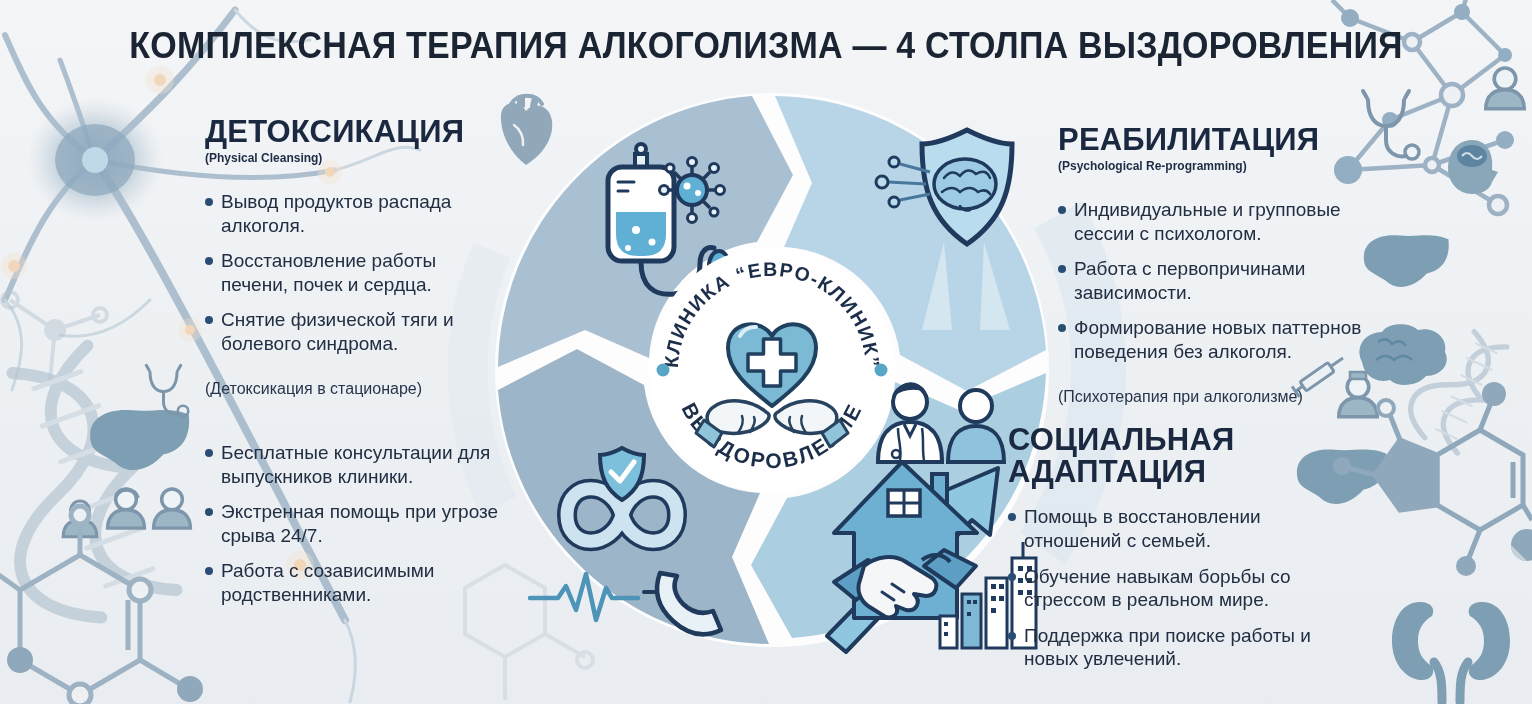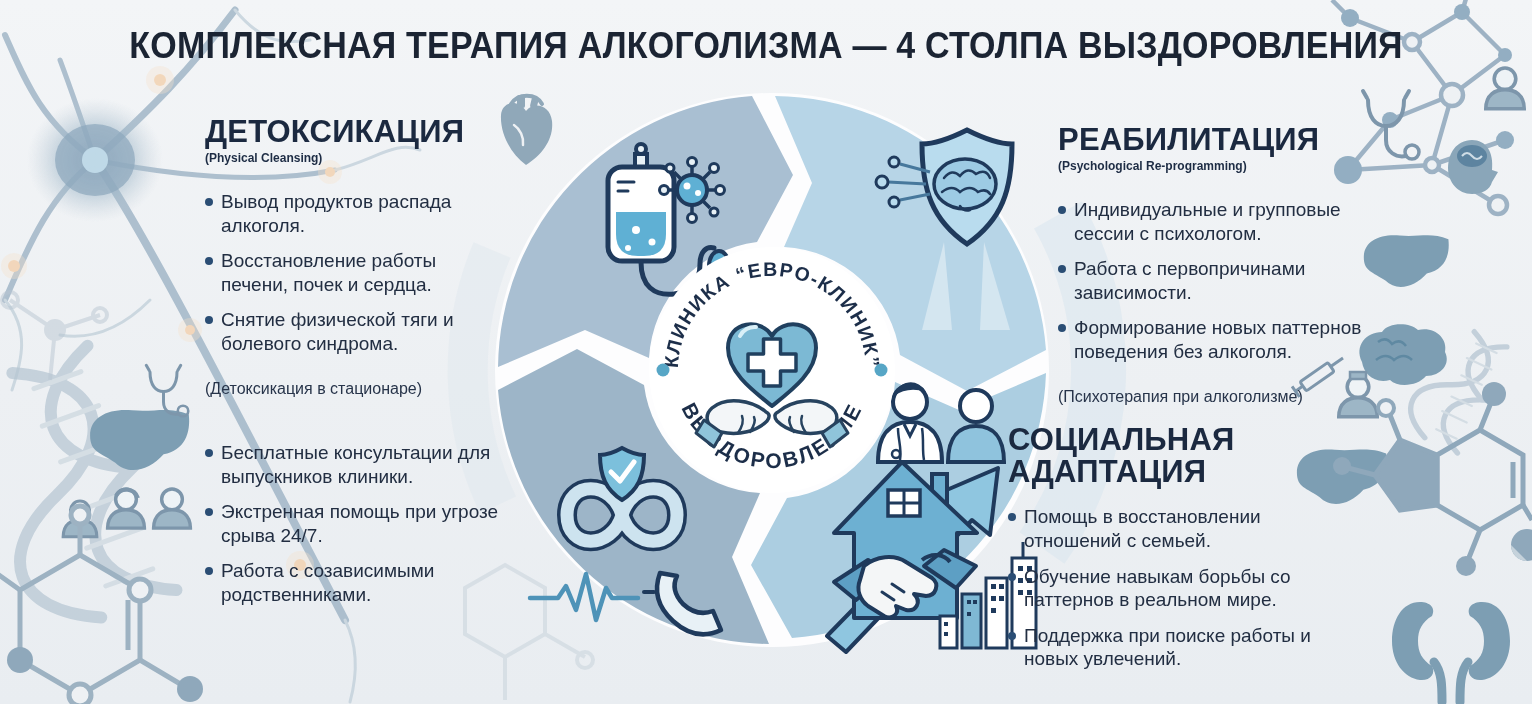--- a/index.html
+++ b/index.html
@@ -434,21 +434,21 @@
 
   <div class="section no-sub" style="left:1008px;top:424px;width:336px;">
     <div class="sec-title">СОЦИАЛЬНАЯ АДАПТАЦИЯ</div>
     <div class="bullets">
       <div class="bullet">
           <span class="dot"></span>
           <span>Помощь в восстановлении отношений с семьей.</span>
         </div>
       <div class="bullet">
           <span class="dot"></span>
-          <span>Обучение навыкам борьбы со паттернов в реальном мире.</span>
+          <span>Обучение навыкам борьбы со стрессом в реальном мире.</span>
         </div>
       <div class="bullet">
           <span class="dot"></span>
           <span>Поддержка при поиске работы и новых увлечений.</span>
         </div>
     </div>
 
   </div>
 
 </div>

